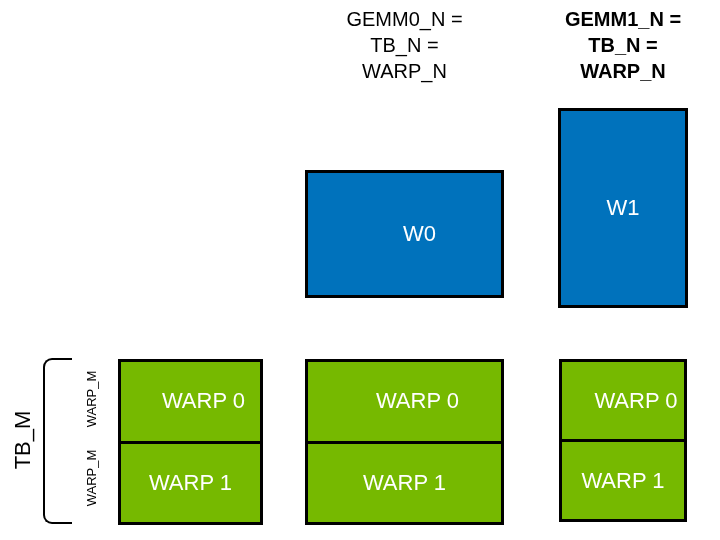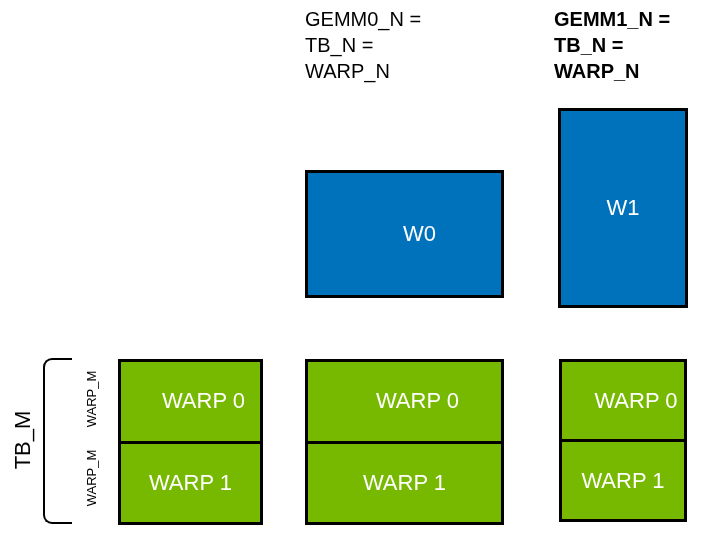--- a/index.html
+++ b/index.html
@@ -13,20 +13,21 @@
     height: 540px;
     background: #ffffff;
     font-family: "Liberation Sans", sans-serif;
     overflow: hidden;
   }
 
   
   .col-header {
     position: absolute;
     top: 6px;
+    text-align: center;
     color: #000000;
     font-size: 20px;
     line-height: 26px;
     white-space: nowrap;
   }
   .col-header .hline { display: block; }
   .col-header.h0 { left: 305px; width: 199px; }
   .col-header.h1 { left: 554px; width: 138px; font-weight: bold; }
 
   

